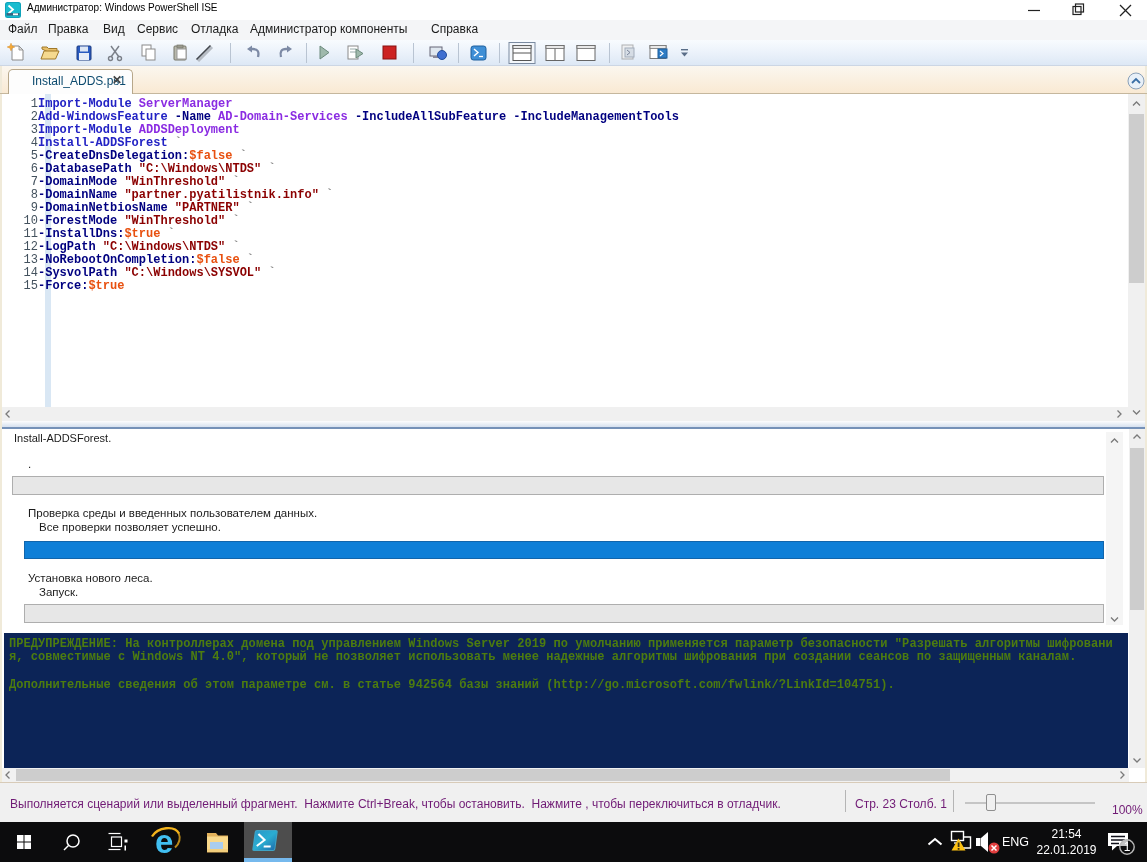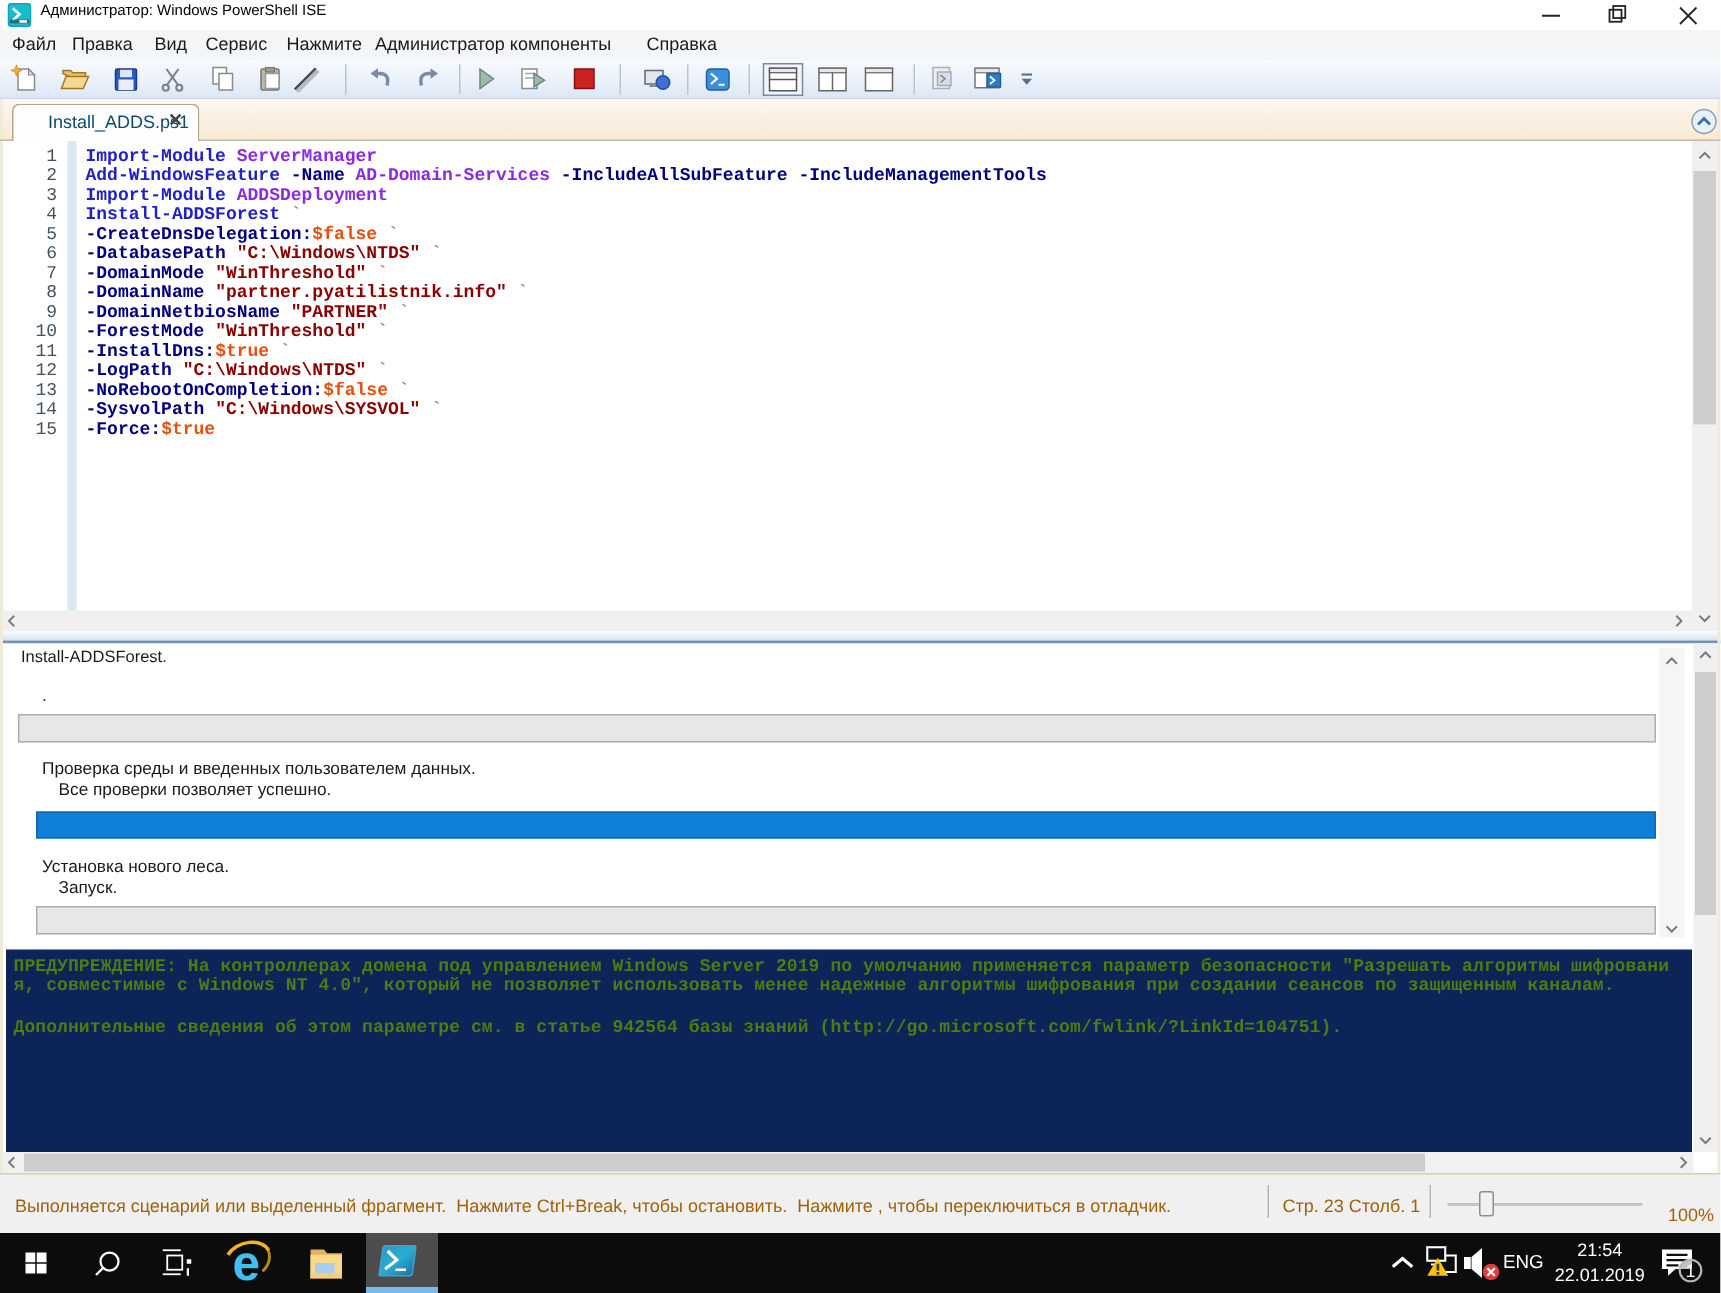--- a/index.html
+++ b/index.html
@@ -12,33 +12,33 @@
 .tsep{top:43px;width:1px;height:20px;background:#b9c4d2}
 #tabstrip{left:0;top:66px;width:1147px;height:28px;background:linear-gradient(#fbf7ef,#f9e9d2)}
 #tab{left:8px;top:69px;width:125px;height:25px;background:#fdfdfd;border:1px solid #b7a78a;border-bottom:none;border-radius:5px 5px 0 0;z-index:3}
 #tabline{left:0;top:93px;width:1147px;height:1px;background:#c5b79d;z-index:2}
 #tabtext{left:32px;top:74px;font-size:12px;color:#0c4a6e;z-index:4}
 #tabx{left:112px;top:73px;font-size:12px;color:#444;font-weight:bold;z-index:4}
 #editor{left:0;top:94px;width:1147px;height:313px;background:#fff}
 #bluecol{left:45px;top:94px;width:6px;height:313px;background:#d9e7f4}
 #codewrap{left:0;top:98px;font-family:"Liberation Mono",monospace;font-size:12px;line-height:13px;white-space:pre;font-weight:bold}
 .num{display:inline-block;width:38px;text-align:right;color:#44525e;font-weight:normal}
-.cd{display:inline-block;margin-left:19px}
+.cd{display:inline-block;}
 .c{color:#2222c4}.p{color:#000080}.a{color:#8a2be2}.s{color:#8b0000}.v{color:#e8500f}.o{color:#808080}
 .sb{background:#f0f0f0}
 .sbthumb{background:#cdcdcd}
 #splitter{left:0;top:421px;width:1147px;height:8px;background:linear-gradient(#fdfdfd,#d5e0ef);border-bottom:2px solid #7591b8}
 #consolepane{left:0;top:429px;width:1147px;height:353px;background:#fff}
 .ptext{font-size:11.5px;color:#1b1b1b}
 .gbar{background:#e7e7e7;border:1px solid #aeaeae}
 #bluebar{background:#0f7fd7;border:1px solid #1265ab}
 #navy{left:4px;top:633px;width:1124px;height:135px;background:#0c2457}
 .warn{position:absolute;font-family:"Liberation Mono",monospace;font-size:12px;font-weight:bold;color:#4d7c0f;white-space:pre;letter-spacing:.06px}
 #statusbar{left:0;top:782px;width:1147px;height:40px;background:#f0f0f0;border-top:1px solid #d8cbb8}
-.st{font-size:12px;color:#a16207}
+.st{font-size:12px;color:#701a75}
 #taskbar{left:0;top:822px;width:1147px;height:40px;background:#0c0c0d}
 </style></head>
 <body>
 
 <div class="abs" id="titlebar"></div>
 <svg class="abs" style="left:5px;top:2px" width="16" height="16" viewBox="0 0 16 16">
     <rect x="0" y="0" width="16" height="16" rx="2.5" fill="#0fa3ba"></rect>
     <rect x="1" y="1" width="14" height="14" rx="2" fill="#18bccf"></rect>
     <path d="M3.5 3.5 L8 7.5 L3.5 11.5" stroke="#fff" stroke-width="1.8" fill="none"></path>
     <rect x="1.5" y="11" width="13" height="2.6" fill="#3d4a66" opacity=".75"></rect>
@@ -51,21 +51,21 @@
 <rect x="55.5" y="4" width="8" height="8" fill="none" stroke="#222" stroke-width="1.2"></rect>
 <line x1="100" y1="5" x2="111" y2="16" stroke="#222" stroke-width="1.2"></line>
 <line x1="111" y1="5" x2="100" y2="16" stroke="#222" stroke-width="1.2"></line>
 </svg>
 
 <div class="abs" id="menubar"></div>
 <div class="abs mi" style="left:8px">Файл</div>
 <div class="abs mi" style="left:48px">Правка</div>
 <div class="abs mi" style="left:103px">Вид</div>
 <div class="abs mi" style="left:137px">Сервис</div>
-<div class="abs mi" style="left:191px">Нажмите</div>
+<div class="abs mi" style="left:191px">Отладка</div>
 <div class="abs mi" style="left:250px">Администратор компоненты</div>
 <div class="abs mi" style="left:431px">Справка</div>
 
 <div class="abs" id="toolbar"></div>
 <div class="abs tsep" style="left:230px"></div>
 <div class="abs tsep" style="left:306px"></div>
 <div class="abs tsep" style="left:413px"></div>
 <div class="abs tsep" style="left:458px"></div>
 <div class="abs tsep" style="left:499px"></div>
 <div class="abs tsep" style="left:609px"></div>

